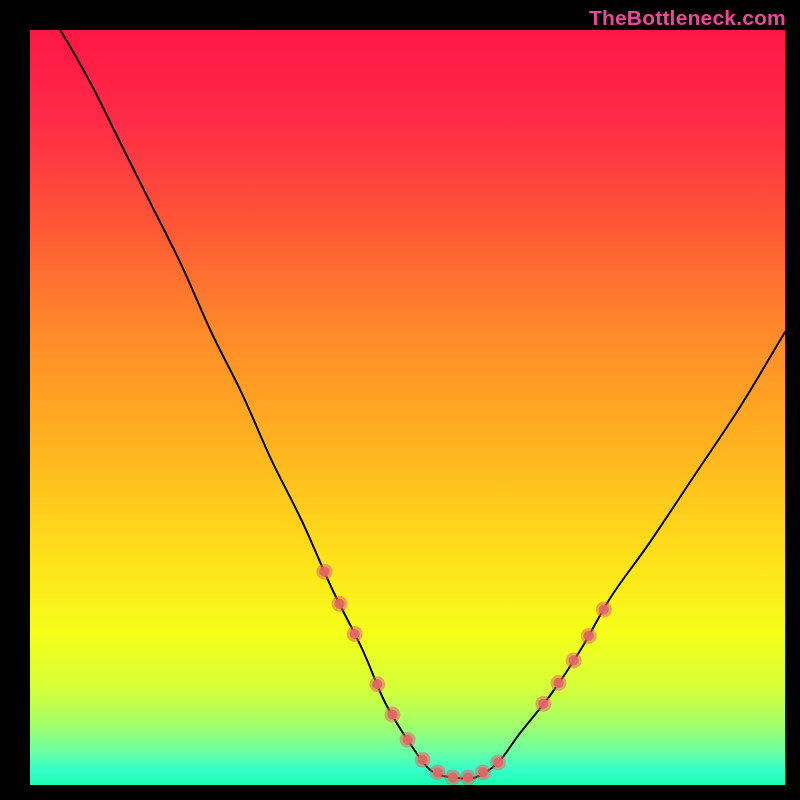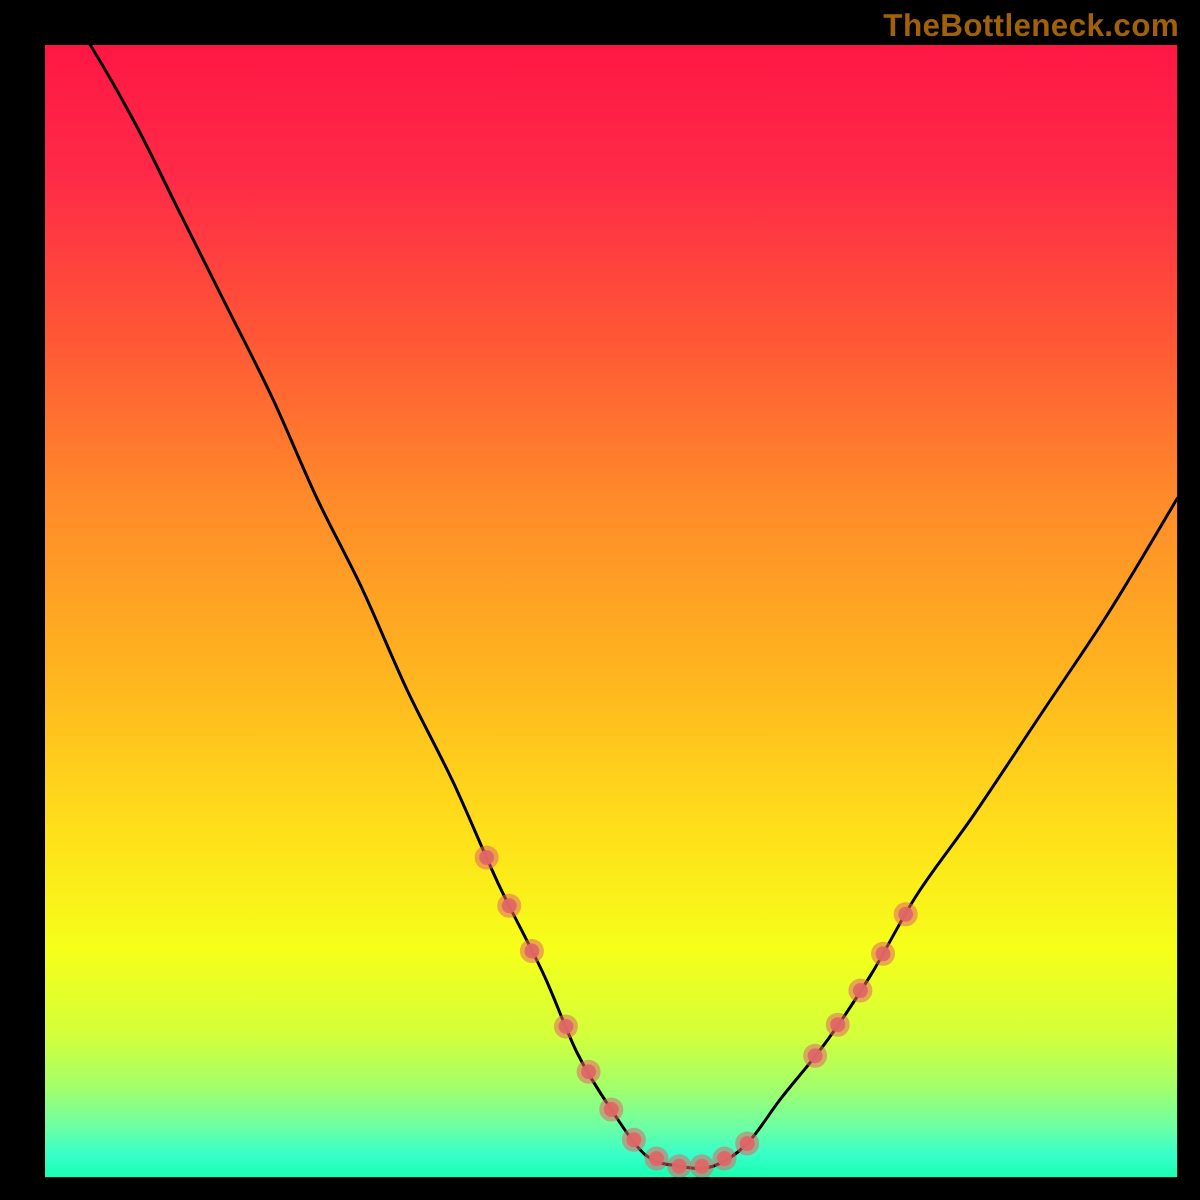--- a/index.html
+++ b/index.html
@@ -29,21 +29,21 @@
   .plot svg {
     display: block;
   }
   .watermark {
     position: absolute;
     top: 6px;
     right: 14px;
     font-family: Arial, Helvetica, sans-serif;
     font-size: 21px;
     font-weight: 600;
-    color: #a16207;
+    color: #ec4899;
     letter-spacing: 0.2px;
     user-select: none;
   }
 </style>
 </head>
 <body>
 <div class="frame">
 
   <div class="watermark">TheBottleneck.com</div>
 

